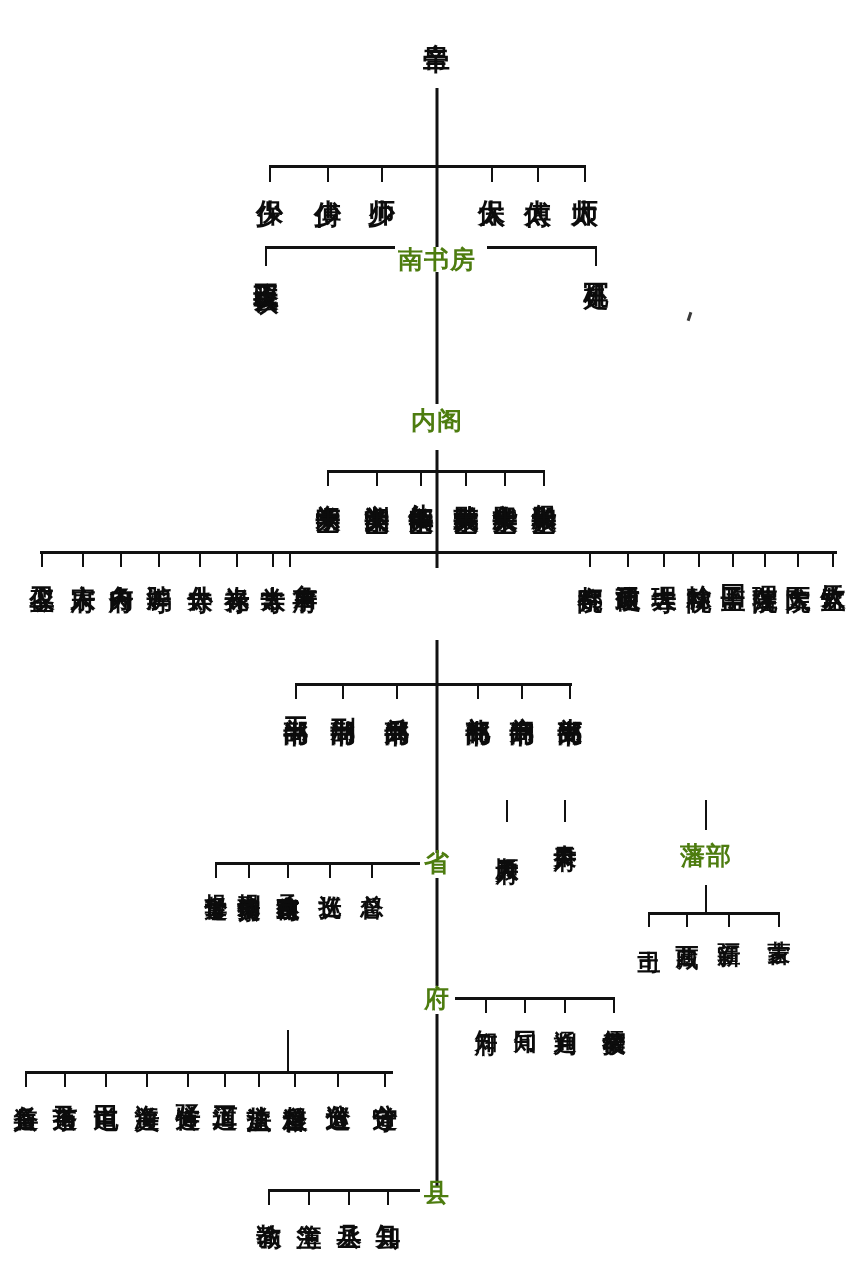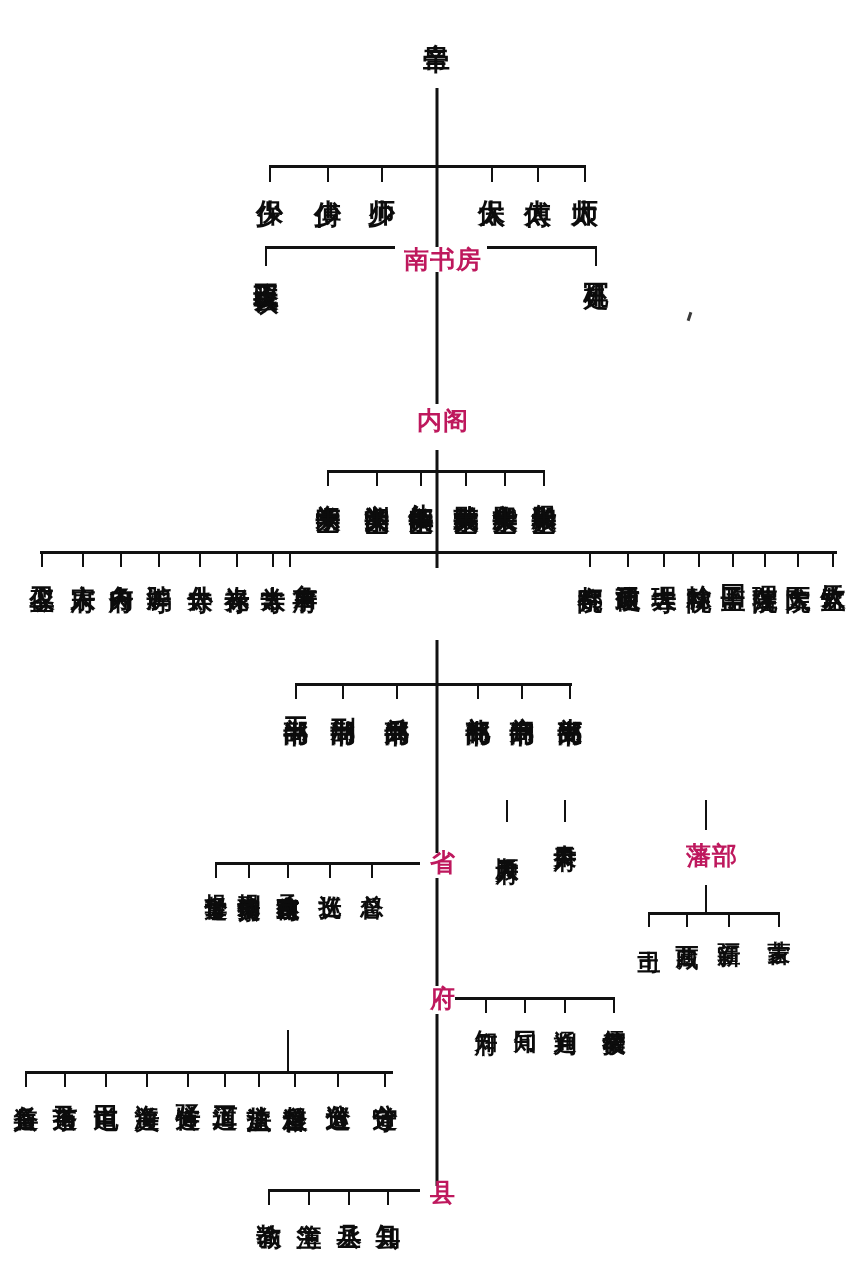--- a/index.html
+++ b/index.html
@@ -31,25 +31,24 @@
   }
   .vlabel.s28{font-size:27px;}
   .vlabel.s26{font-size:25px;}
   .vlabel.s24{font-size:23px;}
 
   
   .hlabel{
     position:absolute;
     font-family:Liberation Mono, monospace;
     font-weight:700;
-    color:#be185d;
+    color:#4d7c0f;
     white-space:nowrap;
     transform:translate(-50%,-50%);
     letter-spacing:1px;
-    margin-left:6px;
   }
   .hlabel.s26{font-size:25px;}
 
   
   .vline{position:absolute;background:#111111;width:3px;transform:translateX(-50%);}
   .hline{position:absolute;background:#111111;height:3px;}
   .vline.thin{width:2px;}
 </style>
 </head>
 <body>

